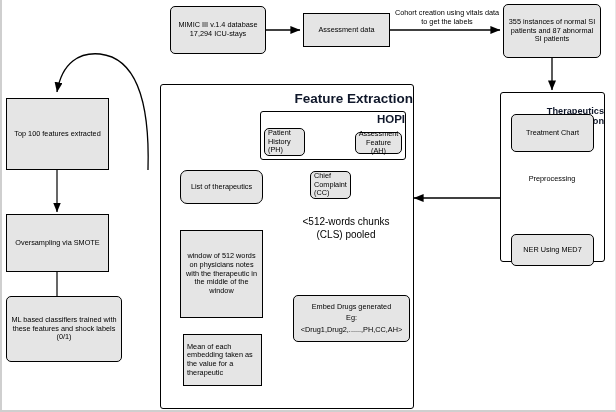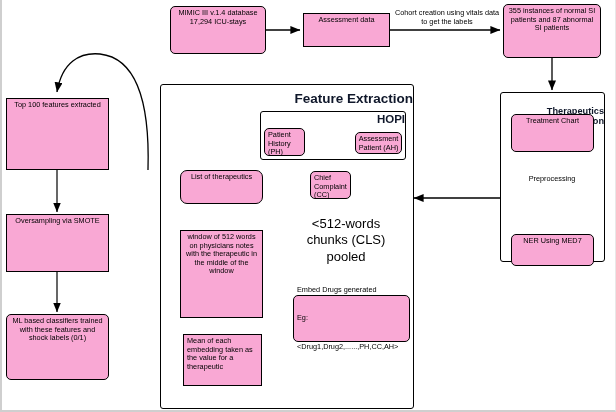--- a/index.html
+++ b/index.html
@@ -19,23 +19,23 @@
     position: absolute;
     left: 0; top: 0;
     width: 616px;
     height: 412px;
     pointer-events: none;
   }
   .node {
     position: absolute;
     box-sizing: border-box;
     border: 1.2px solid #000000;
-    background: #f9a8d4;
+    background: #e5e5e5;
     display: flex;
-    align-items: flex-start;
+    align-items: center;
     justify-content: center;
     text-align: center;
     color: #000000;
     line-height: 1.18;
     padding: 2px 3px;
     z-index: 2;
   }
   .node.rounded { border-radius: 5px; }
   .node.sharp { border-radius: 0; }
   .panel {
@@ -66,21 +66,21 @@
     left: 0; top: 0;
     width: 616px; height: 412px;
     box-sizing: border-box;
     border-left: 2px solid #cfcfcf;
     border-bottom: 2px solid #cfcfcf;
     border-right: 1px solid #e8e8e8;
     pointer-events: none;
     z-index: 10;
   }
   .t8 { font-size: 7.3px; }
-  .t9 { font-size: 13px; }
+  .t9 { font-size: 10px; }
   .t10 { font-size: 9.2px; margin-top: 10px; }
   .t12 { font-size: 11.5px; }
   .t14 { font-size: 13.5px; }
 </style>
 </head>
 <body>
 
 <div id="canvas">
 
   <svg id="edges" viewBox="0 0 616 412" width="616" height="412" xmlns="http://www.w3.org/2000/svg">
@@ -132,21 +132,21 @@
   </div>
 
   <div class="node sharp t8" style="left:6px; top:98px; width:103px; height:72px;">
     <span>Top 100 features extracted</span>
   </div>
 
   <div class="node sharp t8" style="left:6px; top:214px; width:103px; height:58px;">
     <span>Oversampling via SMOTE</span>
   </div>
 
-  <div class="node rounded t8" style="left:6px; top:314px; width:103px; height:66px;">
+  <div class="node rounded t8" style="left:6px; top:296px; width:116px; height:66px;">
     <span>ML based classifiers trained with these features and shock labels (0/1)</span>
   </div>
 
   <div class="panel" style="left:500px; top:92px; width:105px; height:170px;">
     <div class="panel-title t10" style="top:3px;">
       <span>Therapeutics extraction</span>
     </div>
   </div>
 
   <div class="node rounded t8" style="left:511px; top:114px; width:83px; height:38px;">
@@ -175,39 +175,39 @@
 
   <div class="node rounded t8" style="left:264px; top:128px; width:41px; height:28px; z-index:3; text-align:left; justify-content:flex-start;">
     <span>Patient History (PH)</span>
   </div>
 
   <div class="node rounded t8" style="left:310px; top:128px; width:41px; height:28px; z-index:3; text-align:left; justify-content:flex-start;margin-top:43px;">
     <span>Chief Complaint (CC)</span>
   </div>
 
   <div class="node rounded t8" style="left:355px; top:132px; width:47px; height:22px; z-index:3;">
-    <span>Assessment Patient (AH)</span>
+    <span>Assessment Feature (AH)</span>
   </div>
 
   <div class="node rounded t8" style="left:180px; top:170px; width:83px; height:34px; z-index:3;border-radius:7px;">
     <span>List of therapeutics</span>
   </div>
 
   <div class="node sharp t8" style="left:180px; top:230px; width:83px; height:88px; z-index:3;">
     <span>window of 512 words on physicians notes with the therapeutic in the middle of the window</span>
   </div>
 
   <div class="node sharp t8" style="left:183px; top:334px; width:79px; height:52px; z-index:3; text-align:left; justify-content:flex-start;">
     <span>Mean of each embedding taken as the value for a therapeutic</span>
   </div>
 
   <div class="edge-label t9" style="left:290px; top:216px; width:112px;">
     <span>&lt;512-words chunks (CLS) pooled</span>
   </div>
 
-  <div class="node rounded t8" style="left:293px; top:295px; width:117px; height:47px; z-index:3; flex-direction:column; justify-content:center; gap:20px;">
+  <div class="node rounded t8" style="left:293px; top:295px; width:117px; height:47px; z-index:3; flex-direction:column; justify-content:center; gap:3px;">
     <span class="t8">Embed Drugs generated</span>
     <span class="t8">Eg:</span>
     <span class="t8">&lt;Drug1,Drug2,......,PH,CC,AH&gt;</span>
   </div>
 
   <div class="imgborder"></div>
 </div>
 
 </body></html>

